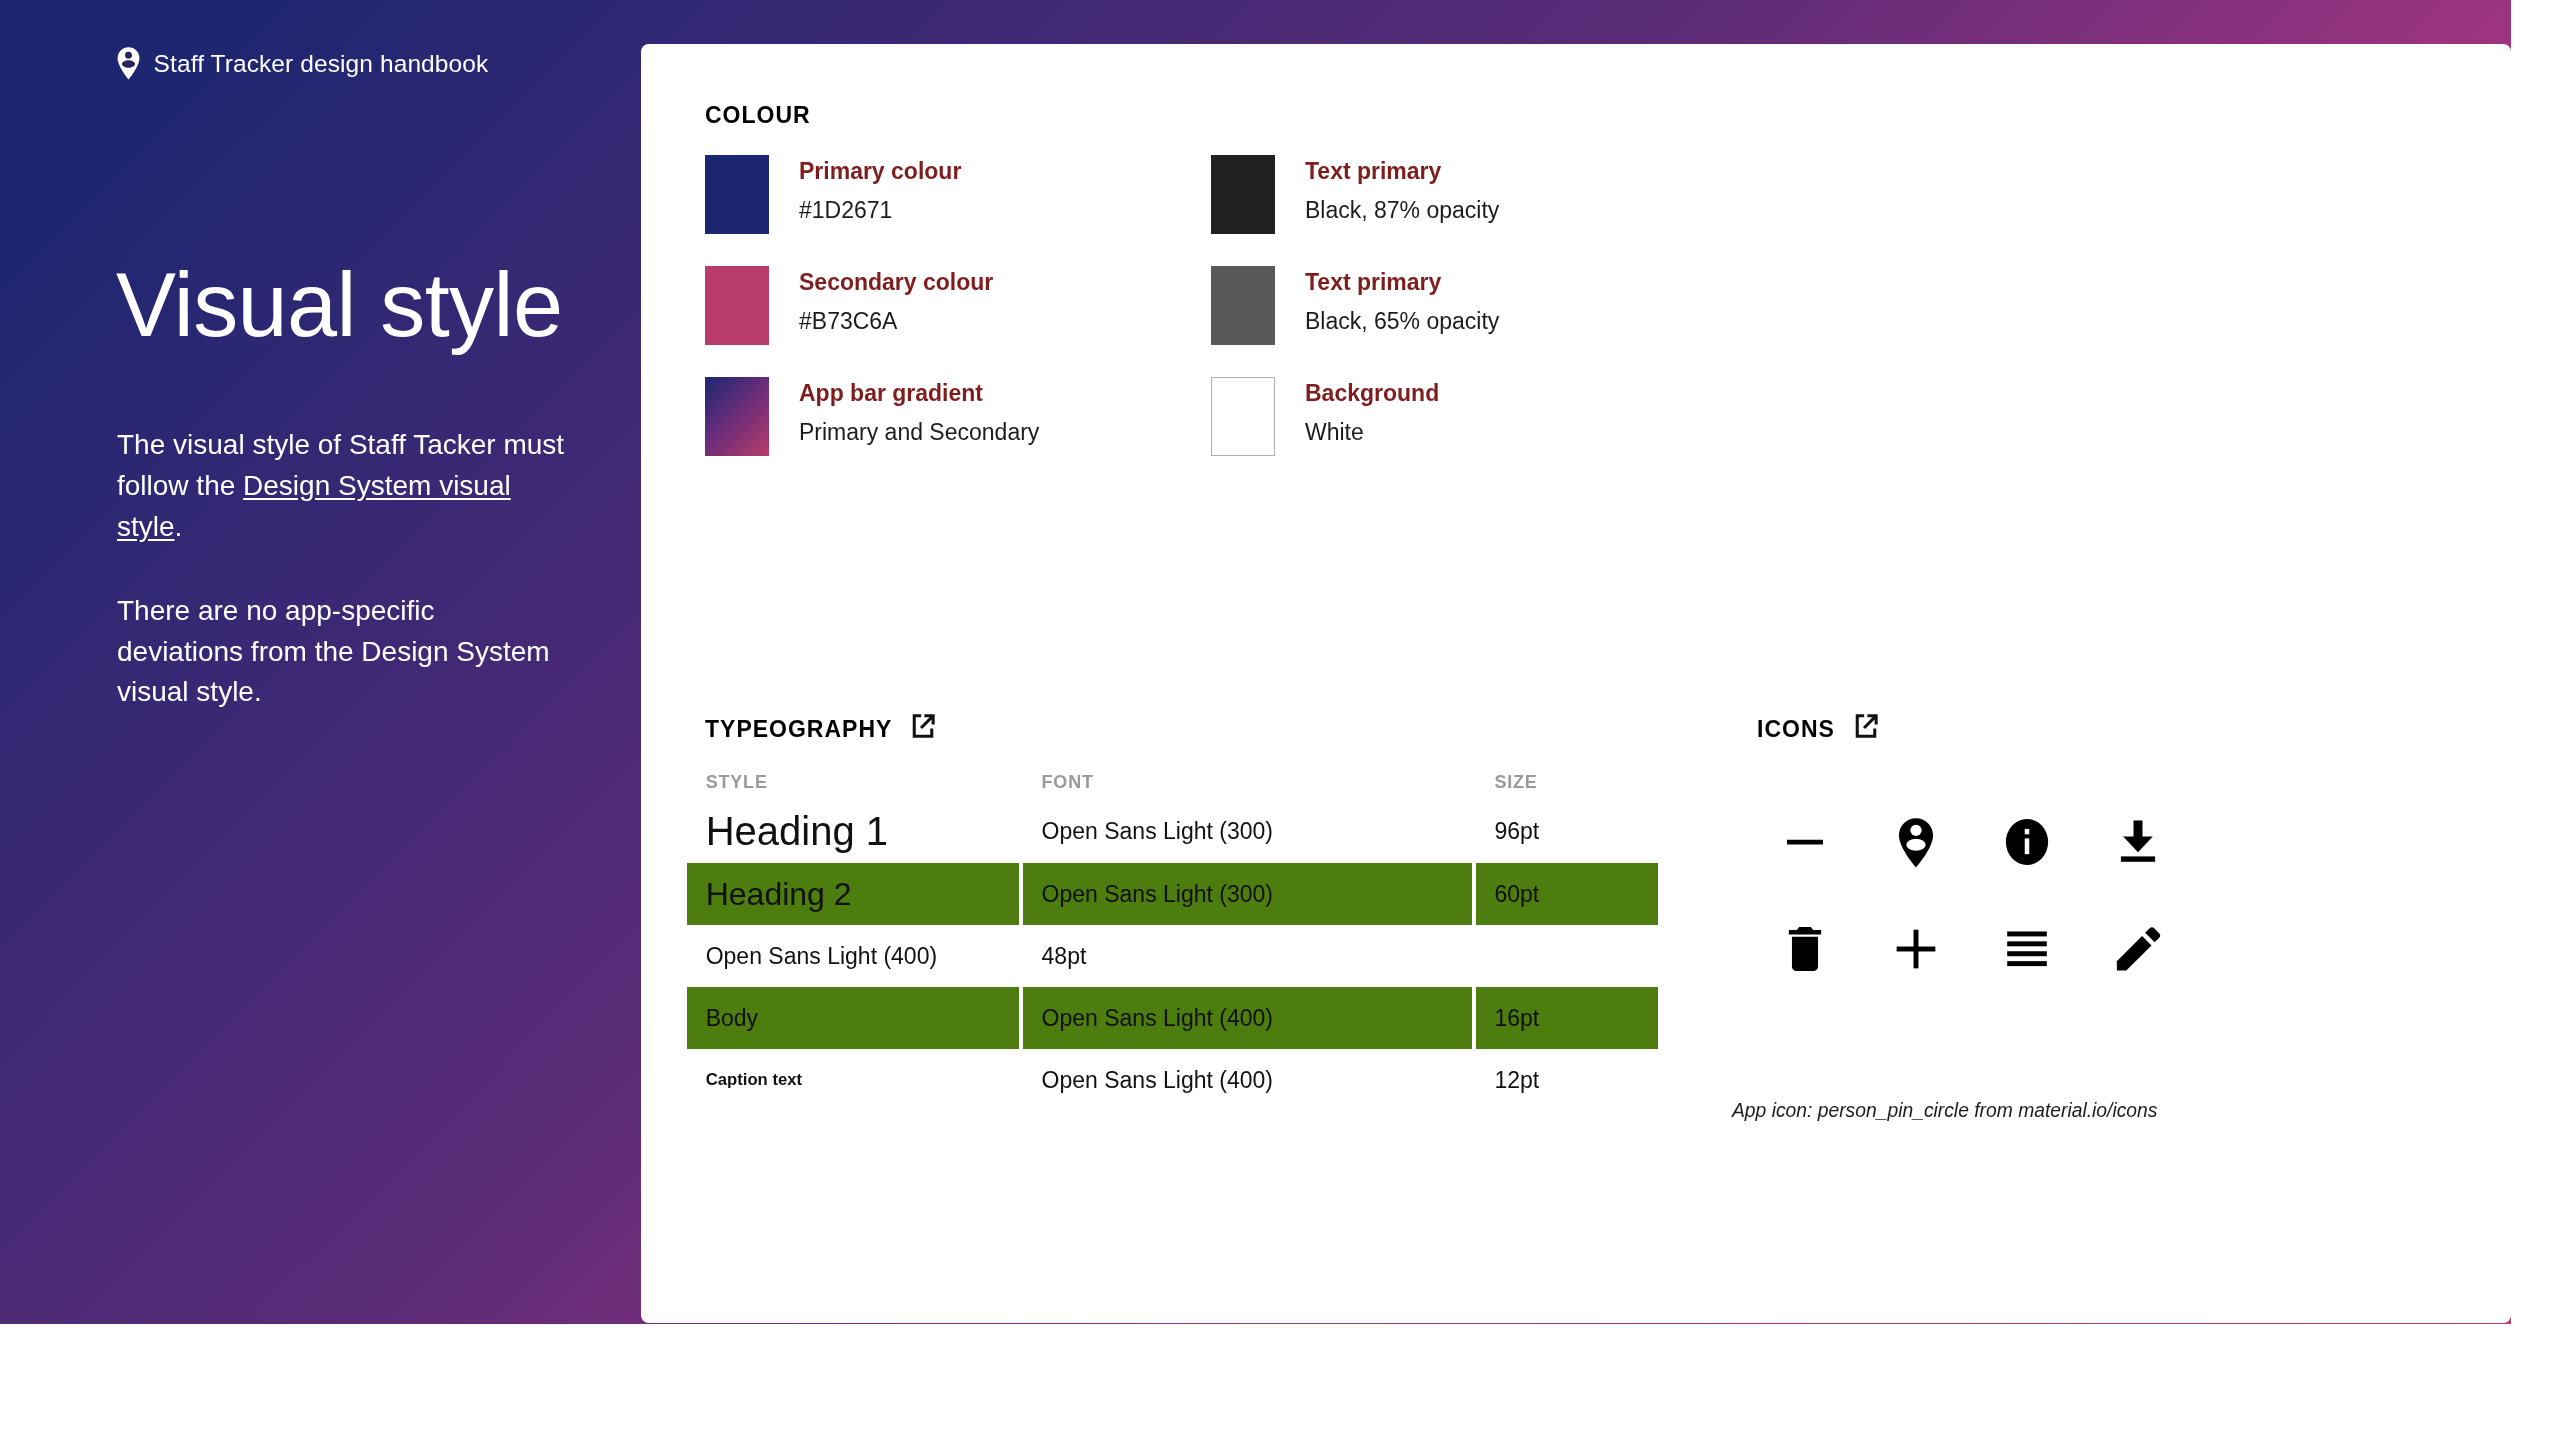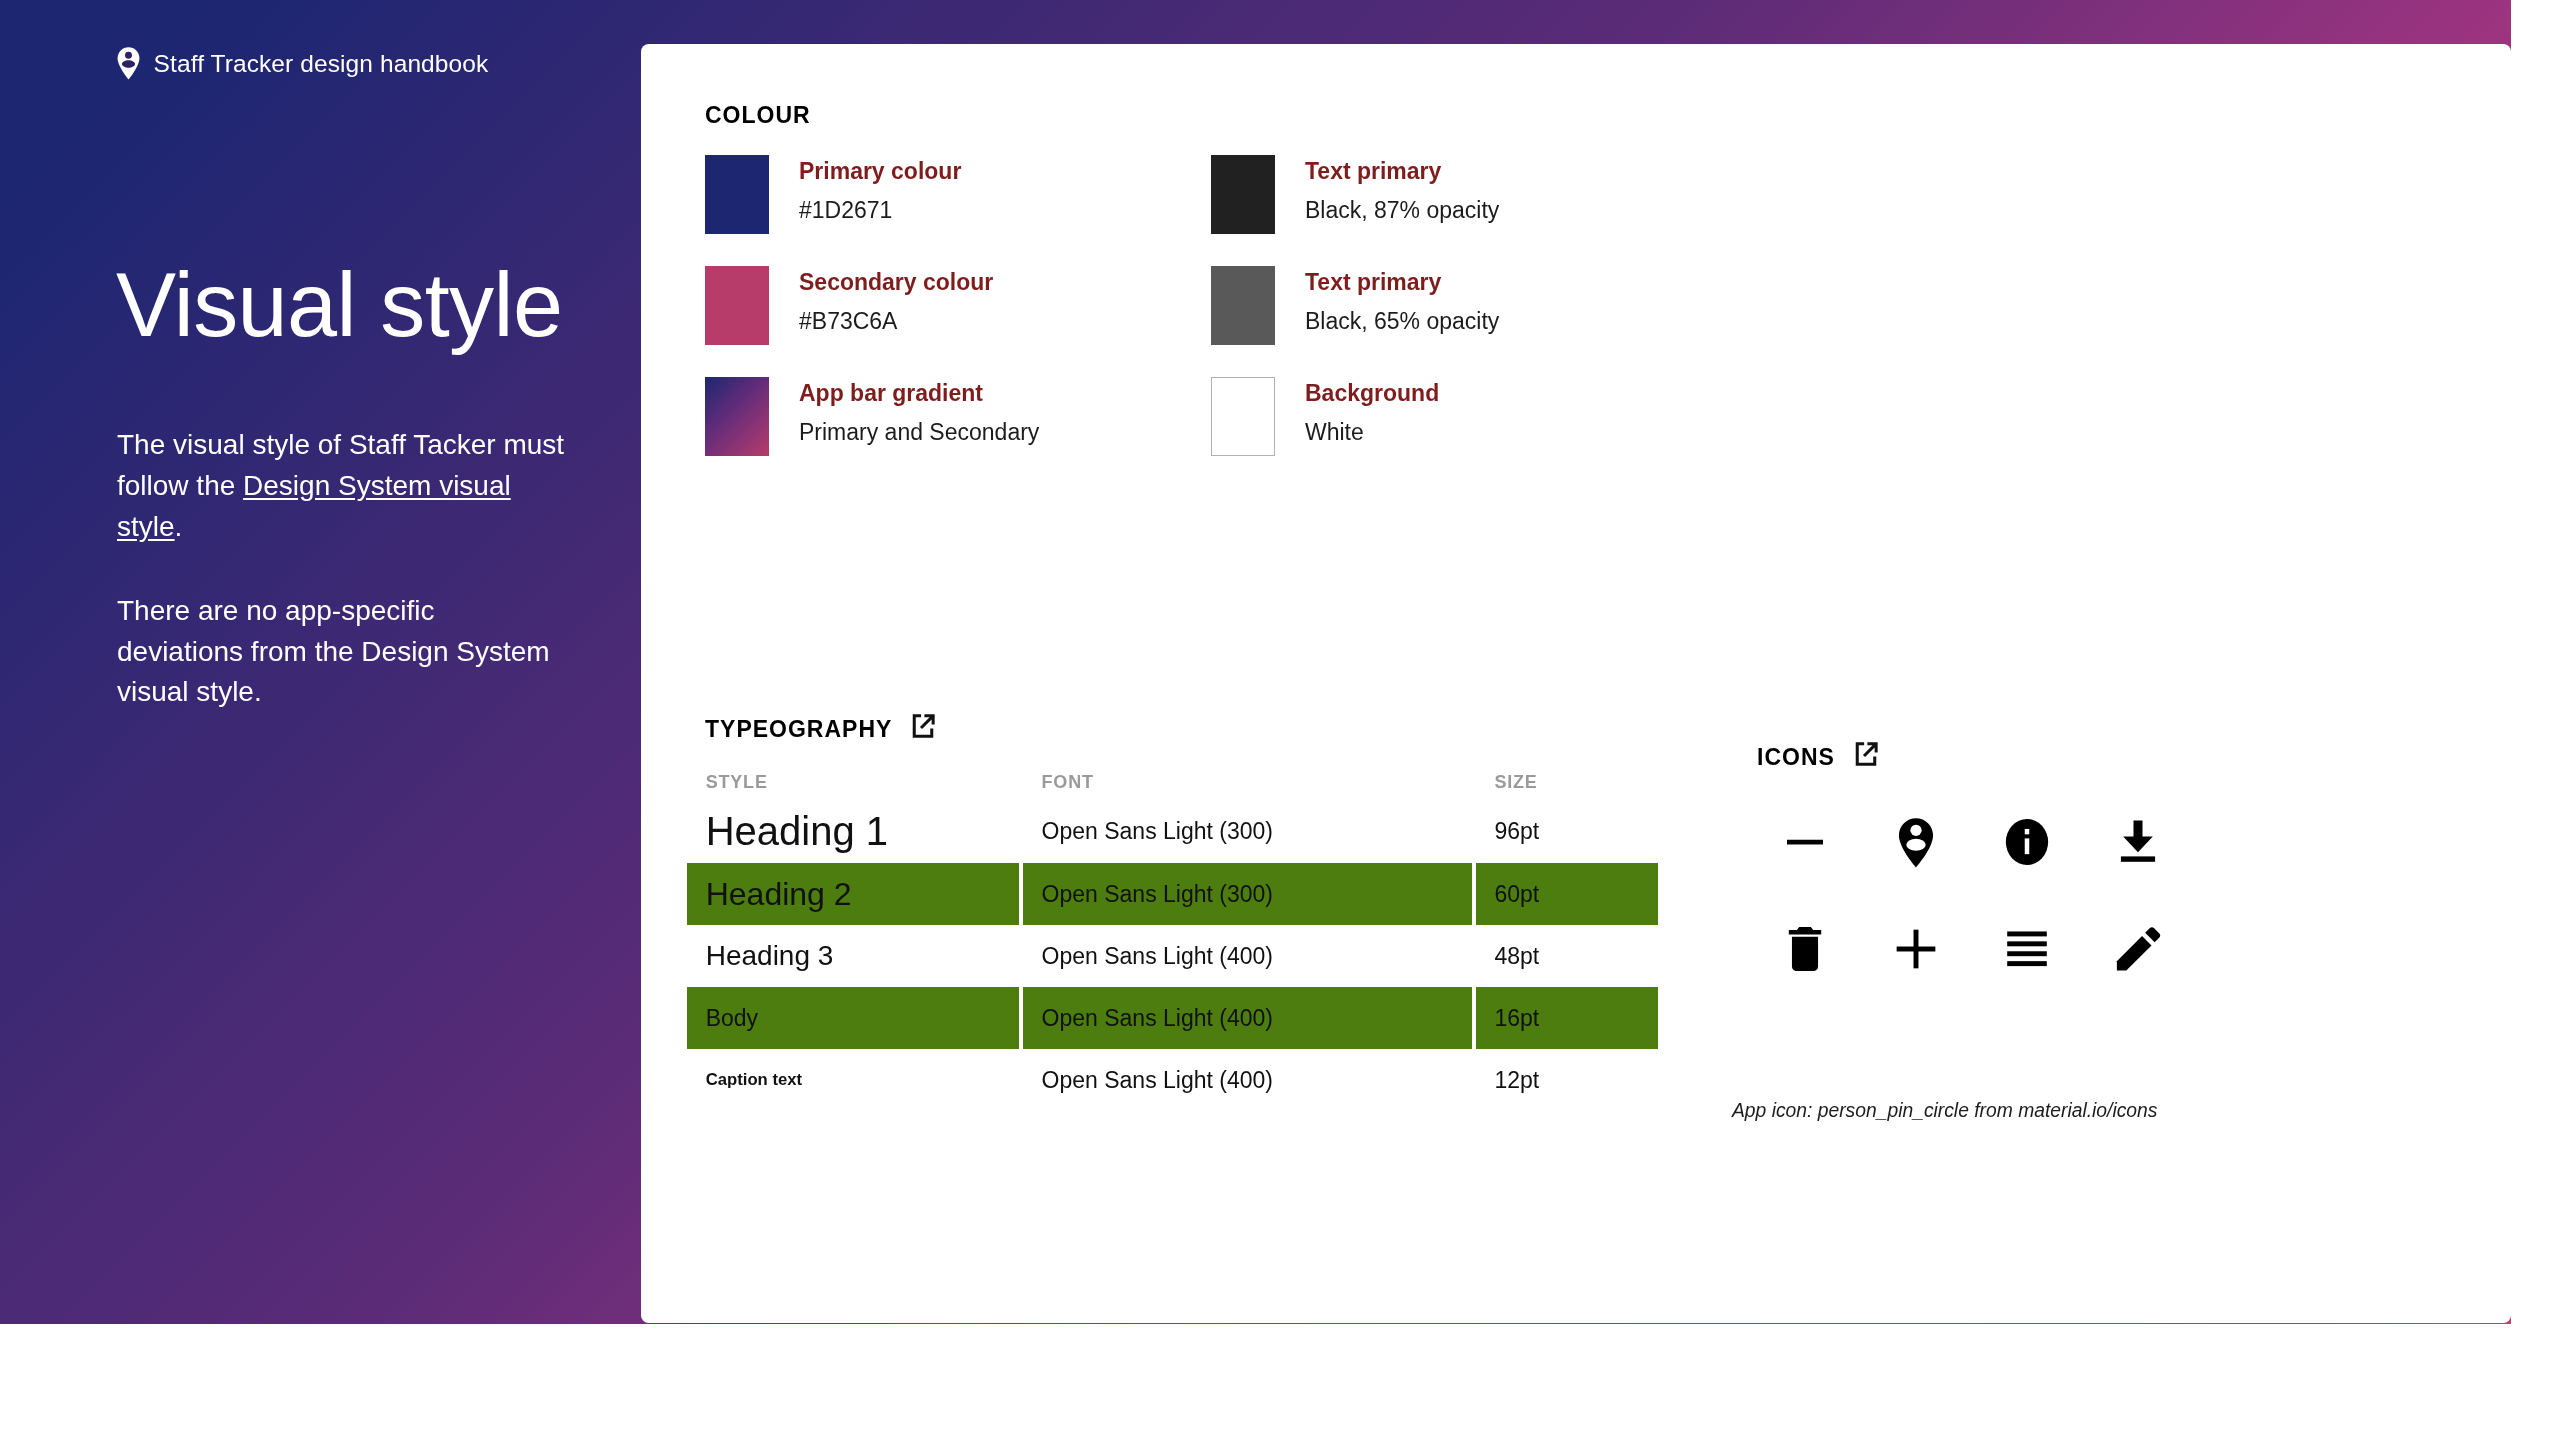--- a/index.html
+++ b/index.html
@@ -199,21 +199,20 @@
   #t-r4 .t-cell { height: 62px; }
   #t-r4 .sample { font-size: 23px; }
   #t-r5 .t-cell { height: 62px; }
   #t-r5 .sample { font-size: 16.7px; font-weight: bold; }
 
   
   #icons-section {
     position: absolute;
     left: 1116px;
     top: 668px;
-    margin-top: 28px;
   }
   #icon-grid {
     position: absolute;
     left: 1108px;
     top: 744px;
     display: grid;
     grid-template-columns: repeat(4, 111px);
     grid-template-rows: 107px 107px;
   }
   .icon-cell {
@@ -342,21 +341,20 @@
         <div class="t-cell size">96pt</div>
       </div>
 
       <div class="t-row zebra" id="t-r2">
         <div class="t-cell sample">Heading 2</div>
         <div class="t-cell font">Open Sans Light (300)</div>
         <div class="t-cell size">60pt</div>
       </div>
 
       <div class="t-row" id="t-r3">
-        <div class="t-cell sample">Heading 3</div>
         <div class="t-cell font">Open Sans Light (400)</div>
         <div class="t-cell size">48pt</div>
       </div>
 
       <div class="t-row zebra" id="t-r4">
         <div class="t-cell sample">Body</div>
         <div class="t-cell font">Open Sans Light (400)</div>
         <div class="t-cell size">16pt</div>
       </div>
 

